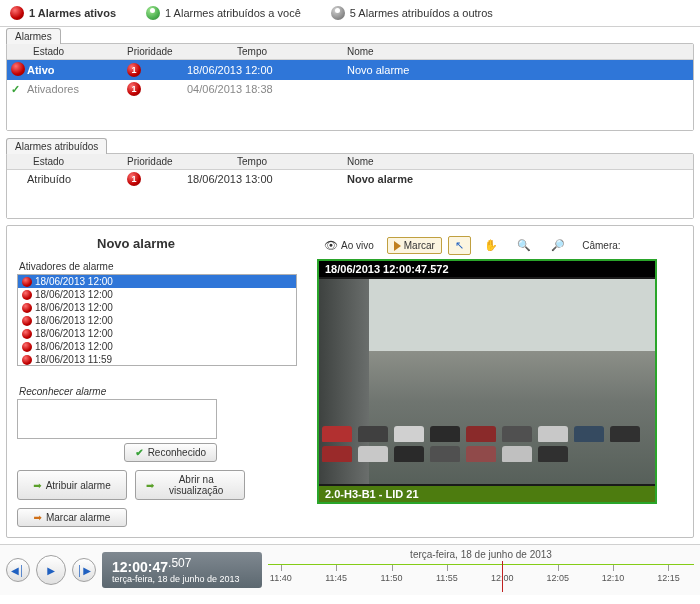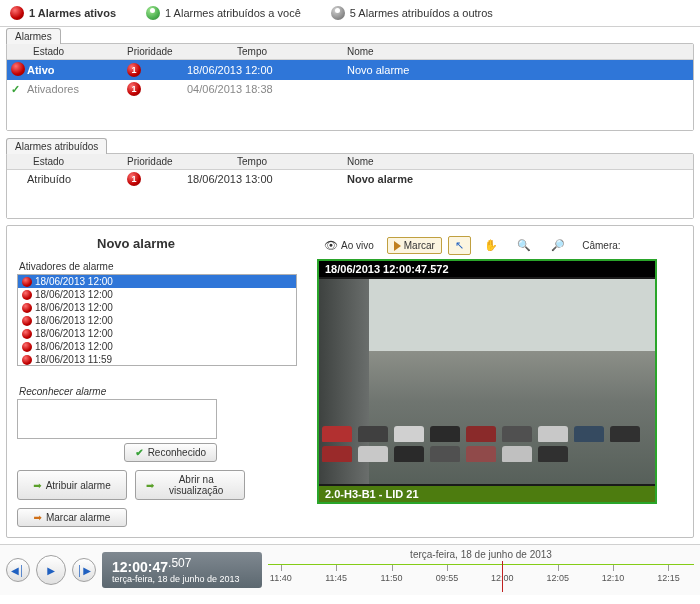--- a/index.html
+++ b/index.html
@@ -431,21 +431,21 @@
   <div class="timeline">
     <div class="timeline-date">terça-feira, 18 de junho de 2013</div>
     <div class="timeline-ruler">
       <div class="tick" style="left:3%"></div>
         <div class="tick-label" style="left:3%">11:40</div>
       <div class="tick" style="left:16%"></div>
         <div class="tick-label" style="left:16%">11:45</div>
       <div class="tick" style="left:29%"></div>
         <div class="tick-label" style="left:29%">11:50</div>
       <div class="tick" style="left:42%"></div>
-        <div class="tick-label" style="left:42%">09:55</div>
+        <div class="tick-label" style="left:42%">11:55</div>
       <div class="tick" style="left:55%"></div>
         <div class="tick-label" style="left:55%">12:00</div>
       <div class="tick" style="left:68%"></div>
         <div class="tick-label" style="left:68%">12:05</div>
       <div class="tick" style="left:81%"></div>
         <div class="tick-label" style="left:81%">12:10</div>
       <div class="tick" style="left:94%"></div>
         <div class="tick-label" style="left:94%">12:15</div>
       <div class="cursor-line" style="left:55%"></div>
     </div>

